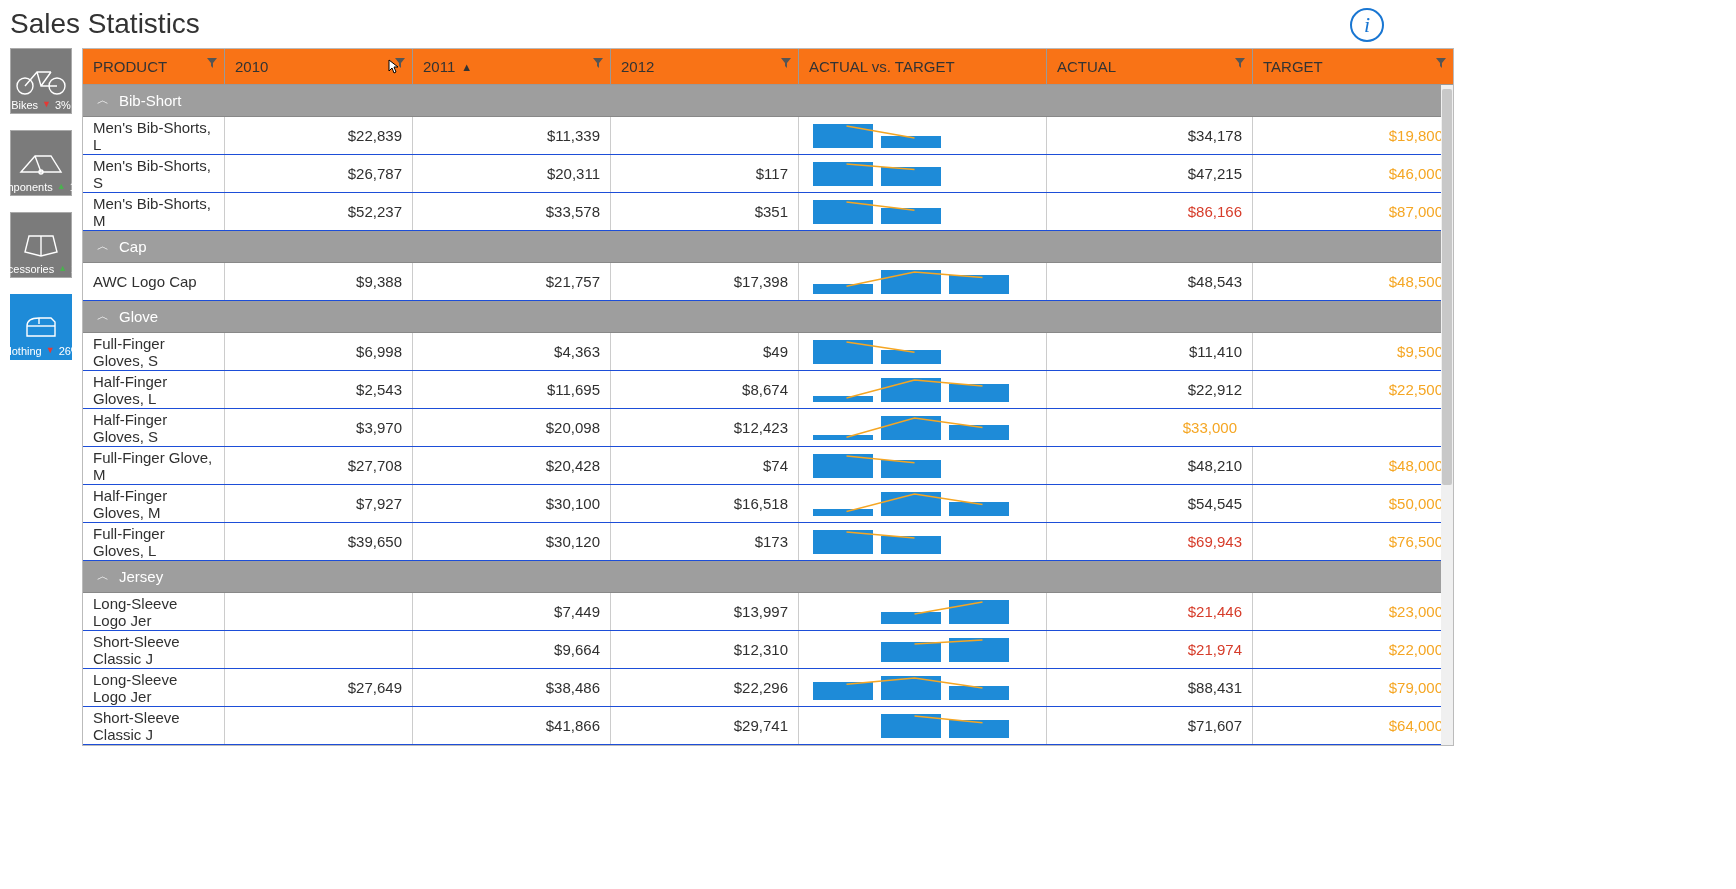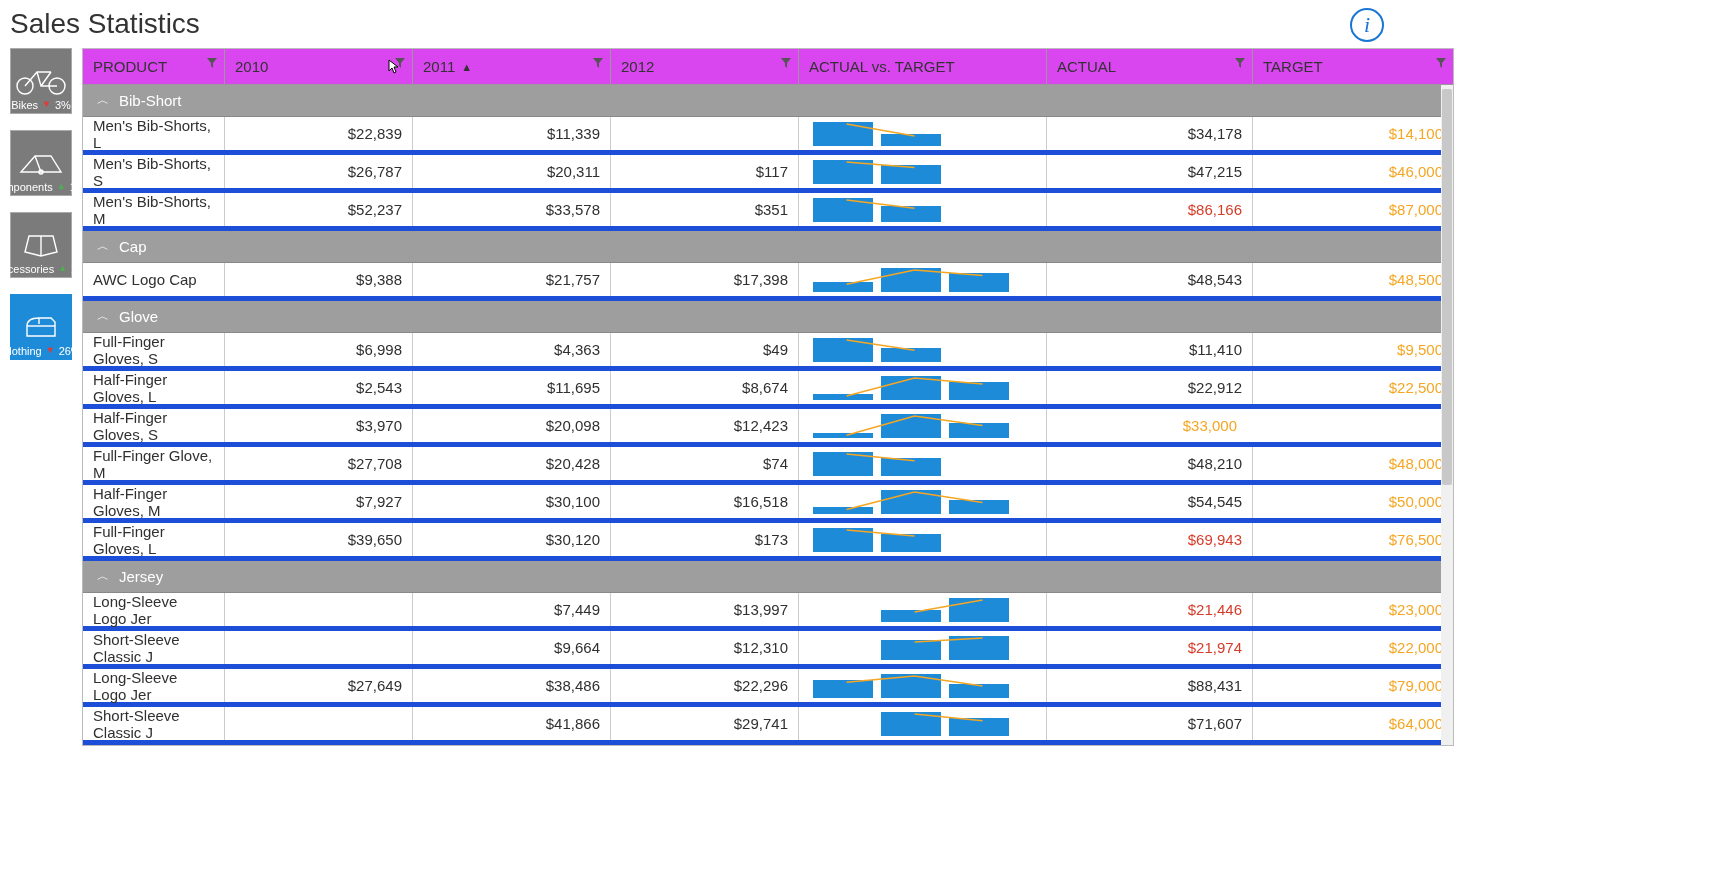--- a/index.html
+++ b/index.html
@@ -12,39 +12,39 @@
   .sidebar { width: 116px; display: flex; flex-direction: column; gap: 16px; }
   .cat-tile { border: 1px solid #aaa; background: #7b7b7b; color: #fff; height: 66px; display: flex; flex-direction: column; align-items: center; justify-content: center; position: relative; cursor: pointer; }
   .cat-tile.active { background: #1e8bd8; border-color: #1e8bd8; }
   .cat-tile .icon { height: 36px; display:flex; align-items:center; justify-content:center; }
   .cat-foot { position: absolute; bottom: 2px; left: 0; right: 0; display: flex; justify-content: center; gap: 4px; font-size: 11px; }
   .tri { font-size: 9px; }
   .tri.up { color: #4caf50; }
   .tri.down { color: #e53935; }
   
   .grid { flex: 1; border: 1px solid #bbb; position: relative; }
-  .head-row { display: flex; background: #d946ef; color: #333; height: 36px; align-items: stretch; border-bottom: 1px solid #999; }
+  .head-row { display: flex; background: #f97316; color: #333; height: 36px; align-items: stretch; border-bottom: 1px solid #999; }
   .hcell { border-right: 1px solid #999; display: flex; align-items: center; padding: 0 10px; position: relative; font-size: 15px; cursor: pointer; }
   .hcell:last-child { border-right: none; }
   .filter-icon { position: absolute; right: 6px; top: 6px; color: #555; }
   .sort-ind { margin-left: 6px; font-size: 11px; }
   .cursor-ic { position: absolute; right: 10px; top: 10px; }
   
   .c-prod { width: 142px; }
   .c-y0   { width: 188px; }
   .c-y1   { width: 198px; }
   .c-y2   { width: 188px; }
   .c-avt  { width: 248px; }
   .c-act  { width: 206px; }
   .c-tgt  { width: 200px; }
   
   .grp { background: #9e9e9e; color: #fff; height: 32px; display: flex; align-items: center; padding-left: 14px; gap: 10px; border-bottom: 1px solid #888; font-size: 15px; cursor: pointer; }
   .grp .chev { font-size: 12px; }
   
-  .drow { display: flex; height: 38px; align-items: stretch; border-bottom: 5px solid #1d4ed8; }
+  .drow { display: flex; height: 38px; align-items: stretch; border-bottom: 1px solid #1d4ed8; }
   .dcell { border-right: 1px solid #ccc; display: flex; align-items: center; padding: 0 10px; font-size: 15px; }
   .dcell:last-child { border-right: none; }
   .num { justify-content: flex-end; }
   .act-red { color: #d63c2a; }
   .tgt { color: #f5a623; }
   
   .spark { display: flex; align-items: flex-end; gap: 8px; width: 100%; height: 28px; padding: 2px 4px; position: relative; }
   .sbar { background: #1e8bd8; width: 60px; }
   .sline { position: absolute; left:0; top:0; width:100%; height:100%; pointer-events:none; }
   
@@ -197,21 +197,21 @@
               <div class="spark">
                 <div class="sbar" style="height: 24px;"></div>
                 <div class="sbar" style="height: 12px;"></div>
                 <div class="sbar" style="height: 0px; visibility: hidden;"></div>
                 <svg class="sline" viewBox="0 0 220 28">
                   <polyline points="34,4 102,16" fill="none" stroke="#f5a623" stroke-width="1.5"></polyline>
                 </svg>
               </div>
             </div>
             <div class="dcell c-act num">$34,178</div>
-            <div class="dcell c-tgt num tgt">$14,100</div>
+            <div class="dcell c-tgt num tgt">$19,800</div>
           </div>
           <div class="drow">
             <div class="dcell c-prod">Men's Bib-Shorts, S</div>
             <div class="dcell c-y0 num">$26,787</div>
             <div class="dcell c-y1 num">$20,311</div>
             <div class="dcell c-y2 num">$117</div>
             <div class="dcell c-avt">
               <div class="spark">
                 <div class="sbar" style="height: 24px;"></div>
                 <div class="sbar" style="height: 18.4615px;"></div>

